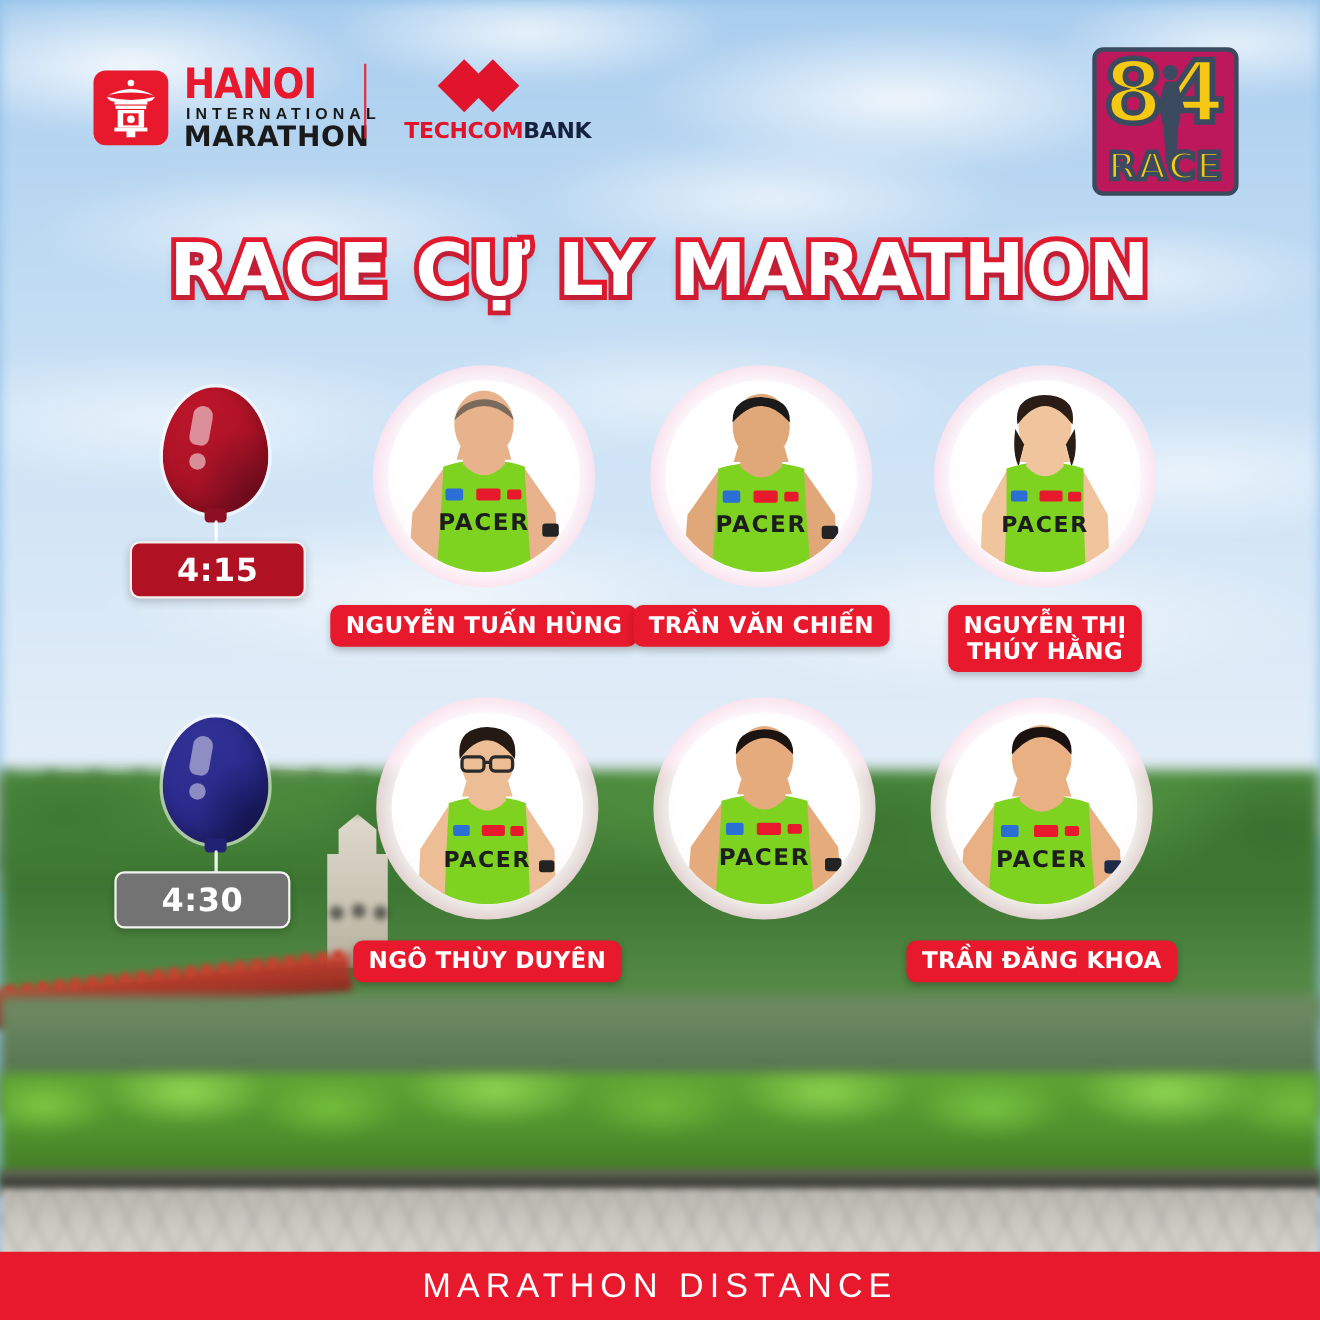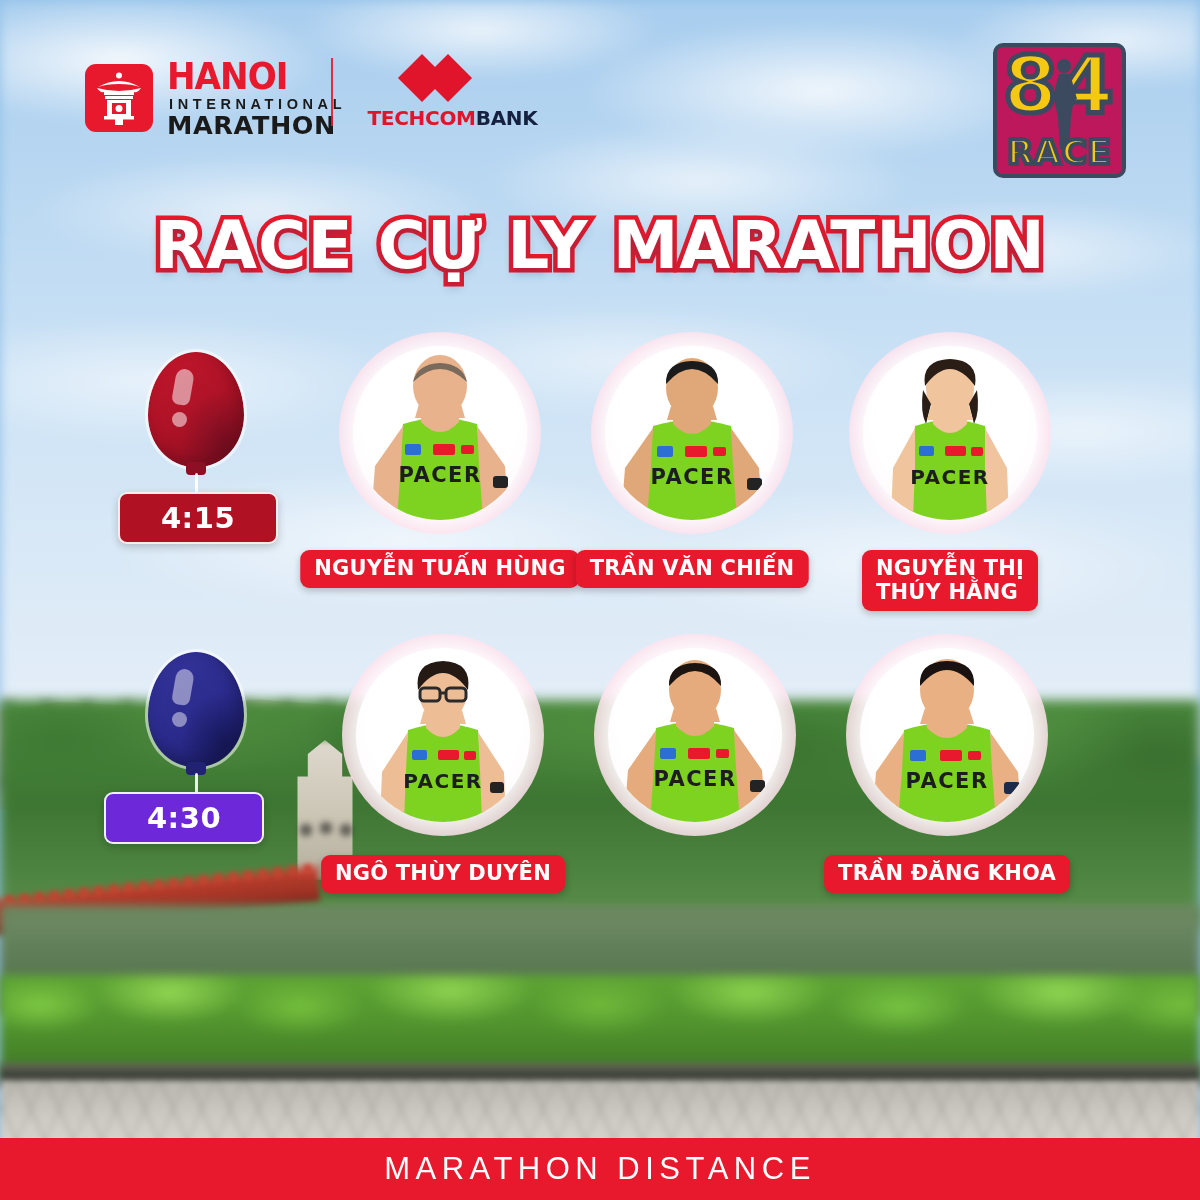--- a/index.html
+++ b/index.html
@@ -250,21 +250,21 @@
 
   .pace-badge {
     position:absolute; width:160px; height:52px; border-radius:9px;
     border:2.5px solid rgba(255,255,255,.92);
     display:flex; align-items:center; justify-content:center;
     font-size:29px; font-weight:800; color:#ffffff;
     font-family:"DejaVu Sans", sans-serif; letter-spacing:.5px;
     box-shadow:0 3px 8px rgba(0,0,0,.20);
   }
   .pace-badge.red { background:#b01223; }
-  .pace-badge.blue { background:#6d28d9; }
+  .pace-badge.blue { background:#737373; }
 
   
   .pacer { position:absolute; width:190px; }
 
   .portrait-wrap {
     position:relative; width:190px; height:190px;
   }
   .glow {
     position:absolute; inset:-6px; border-radius:50%;
     background:radial-gradient(circle at 50% 50%,
@@ -273,21 +273,21 @@
   }
   .photo {
     position:absolute; inset:8px; border-radius:50%; overflow:hidden;
     background:radial-gradient(circle at 50% 42%, #ffffff 58%, #fdf3f7 100%);
   }
   .figure { position:absolute; left:0; top:0; width:174px; height:174px; }
 
   .name-tag {
     position:absolute; left:50%; transform:translateX(-50%);
     background:#e8192c; color:#ffffff; border-radius:9px;
-    padding:7px 14px; 
+    padding:7px 14px; text-align:center;
     font-size:21px; font-weight:800; line-height:1.12;
     font-family:"DejaVu Sans", sans-serif; letter-spacing:.2px;
     white-space:nowrap;
     box-shadow:0 3px 7px rgba(0,0,0,.22);
   }
   .name-tag.two-line { white-space:normal; width:176px; }
 
   
   #footer {
     position:absolute; left:0; bottom:0; width:1200px; height:62px;

